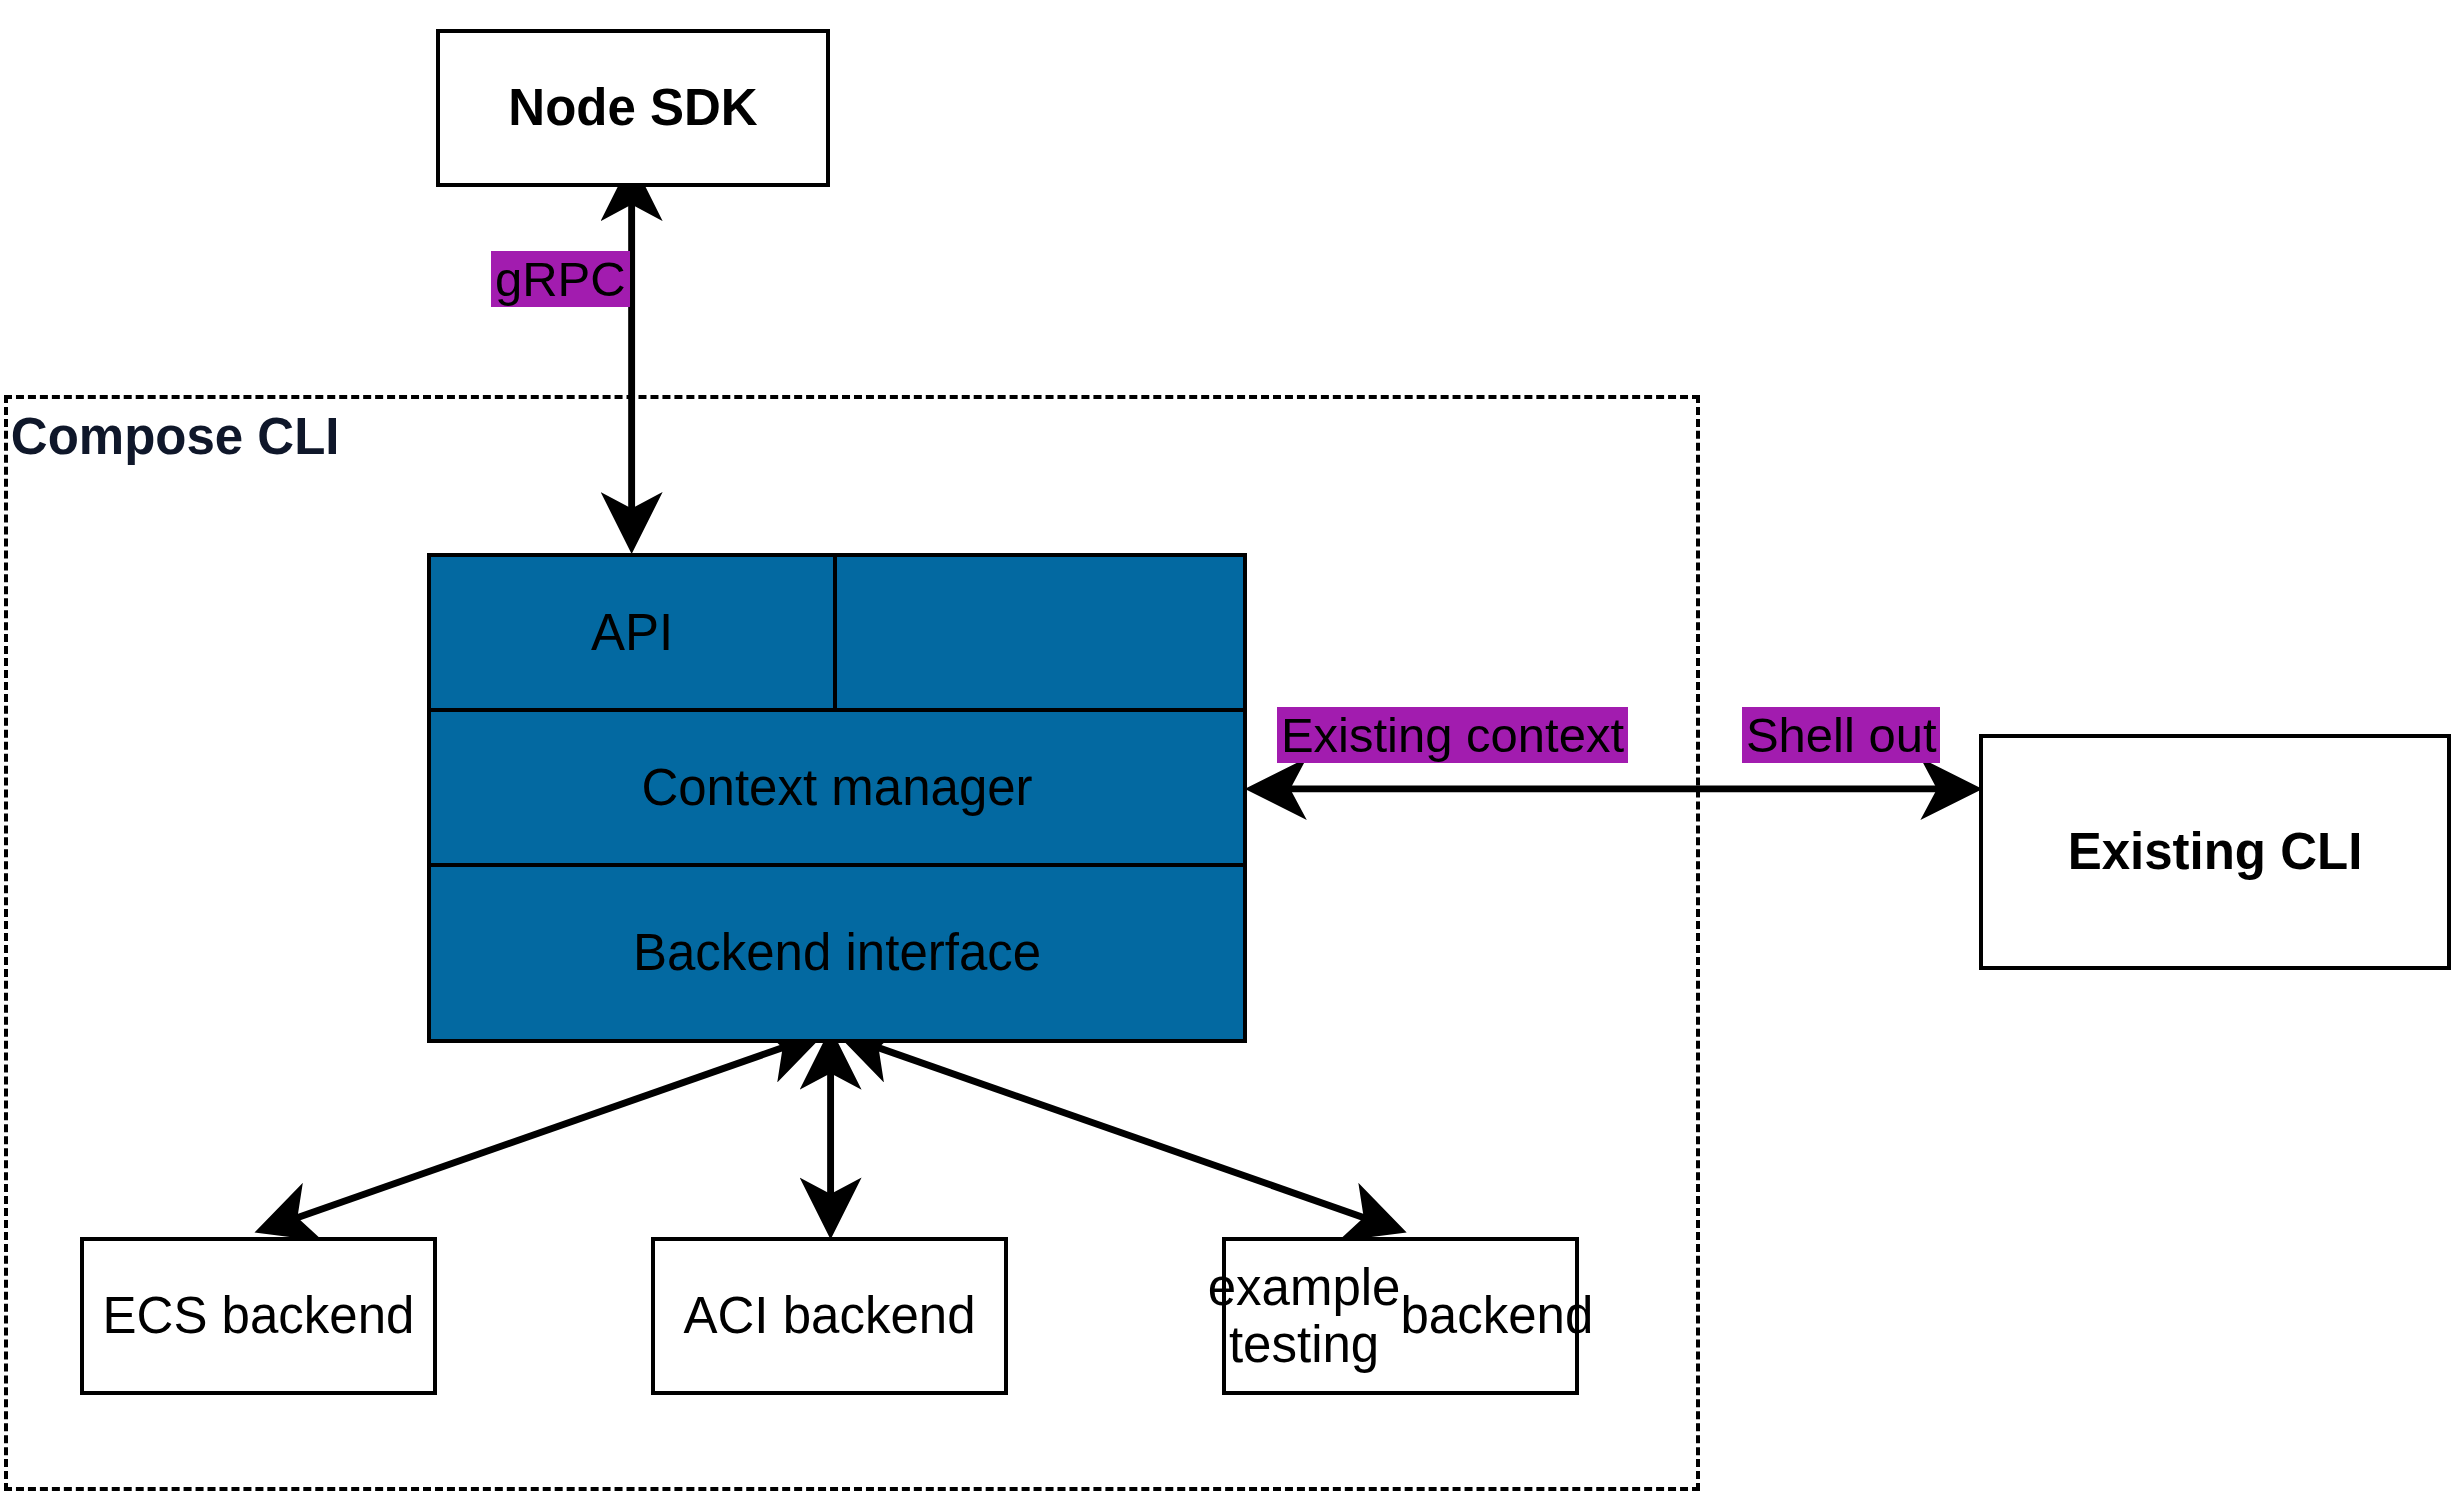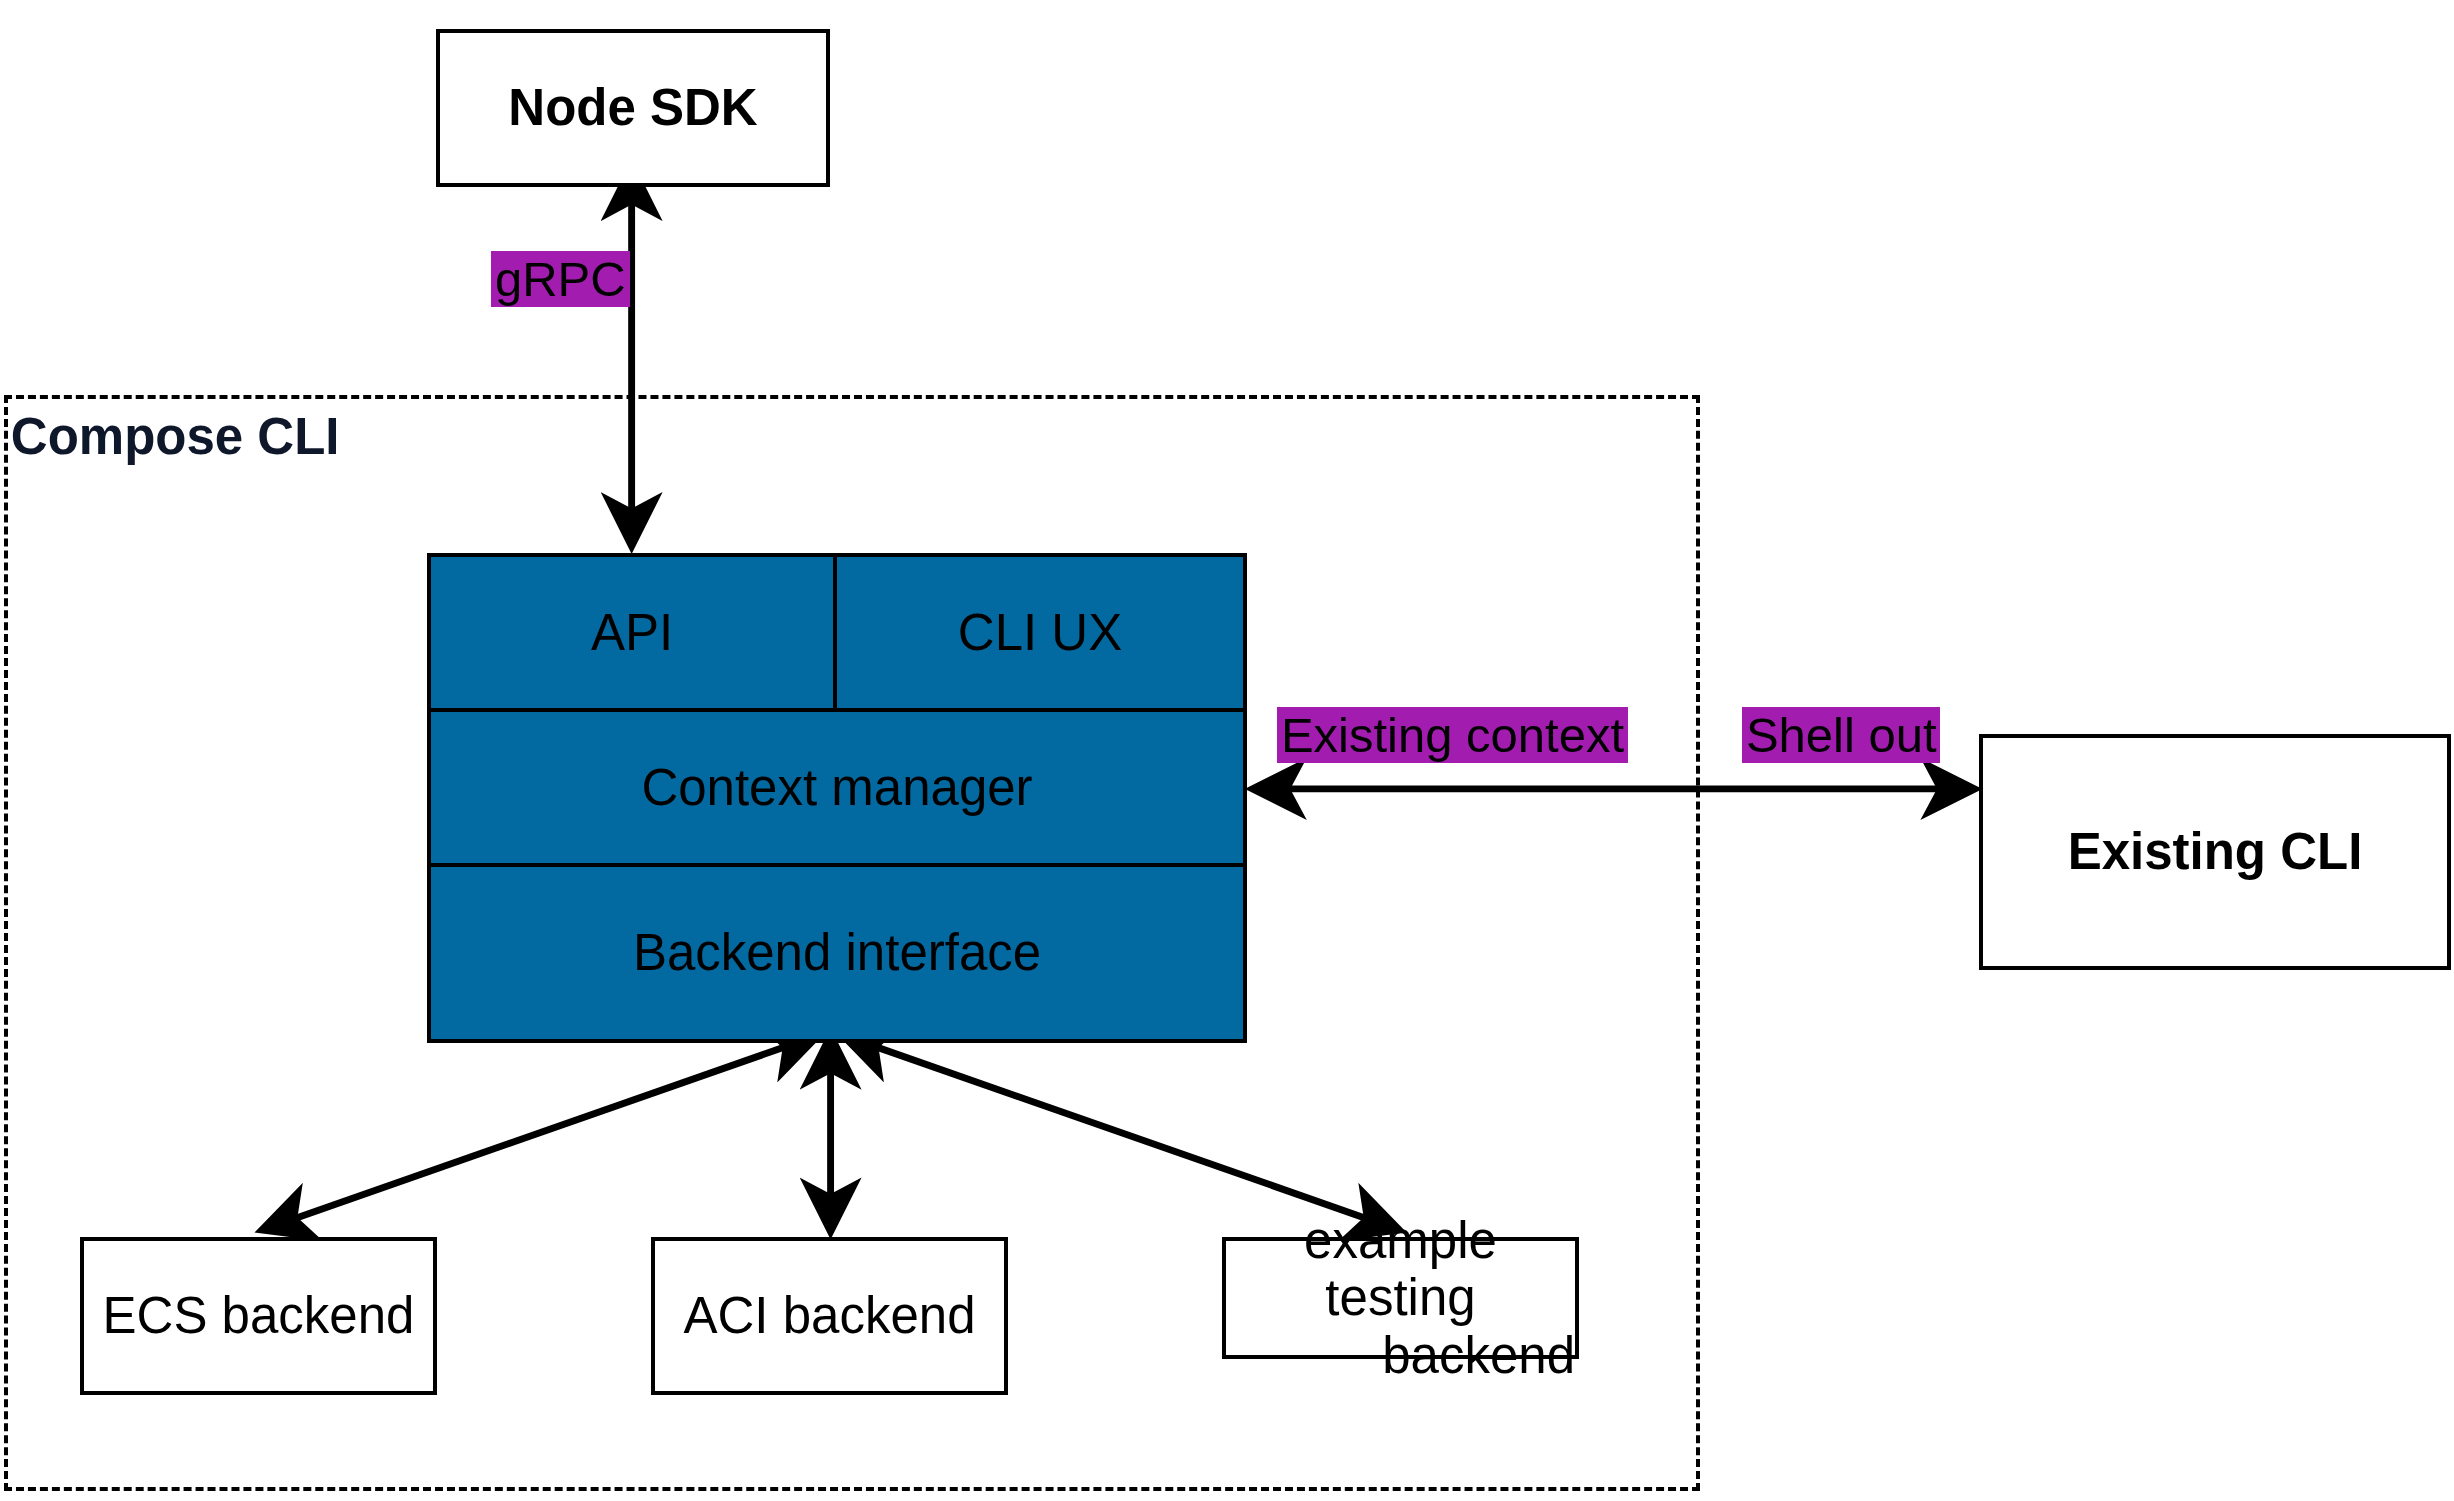--- a/index.html
+++ b/index.html
@@ -138,23 +138,20 @@
 
   <div class="node bold" style="left:1979px; top:707px; width:472px; height:236px;">
     <span>Existing CLI</span>
   </div>
 
   <div class="stack">
     <div class="stack-row top">
       <div class="cell half-left">
         <span>API</span>
       </div>
-      <div class="cell half-right">
-        <span>CLI UX</span>
-      </div>
     </div>
     <div class="stack-row mid">
       <div class="cell full">
         <span>Context manager</span>
       </div>
     </div>
     <div class="stack-row bottom">
       <div class="cell full">
         <span>Backend interface</span>
       </div>
@@ -162,19 +159,19 @@
   </div>
 
   <div class="node" style="left:80px; top:1237px; width:357px; height:158px;">
     <span>ECS backend</span>
   </div>
 
   <div class="node" style="left:651px; top:1237px; width:357px; height:158px;">
     <span>ACI backend</span>
   </div>
 
-  <div class="node" style="left:1222px; top:1237px; width:357px; height:122px; flex-direction:column;align-items:flex-end;">
+  <div class="node" style="left:1222px; top:1237px; width:357px; height:158px; flex-direction:row;">
     <span>example testing</span>
     <span>backend</span>
   </div>
 
 </div>
 
 
 </body></html>

